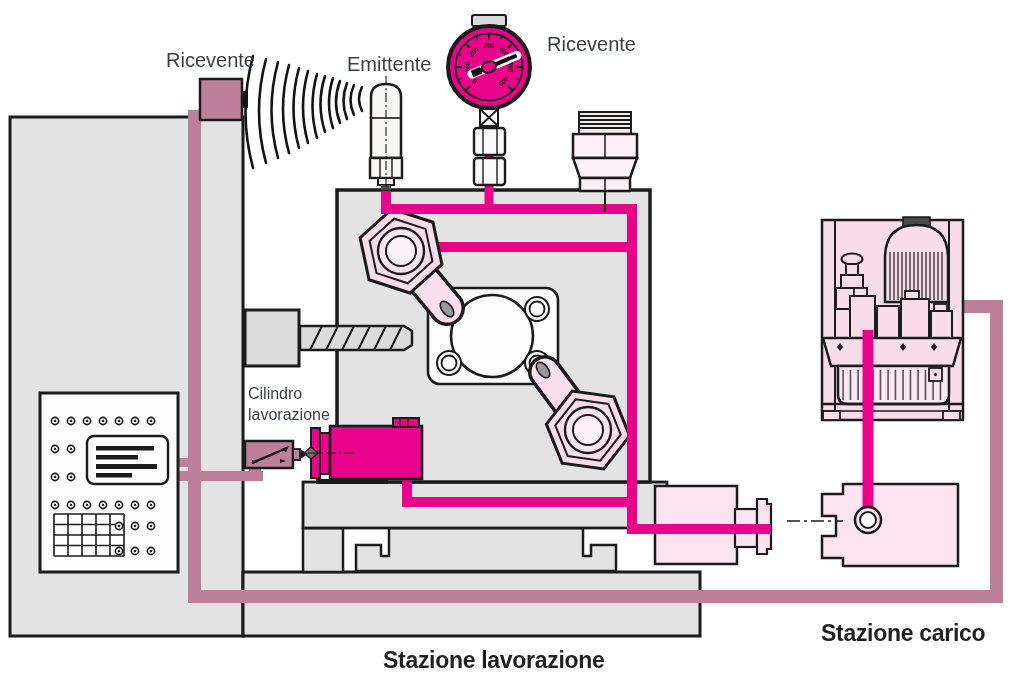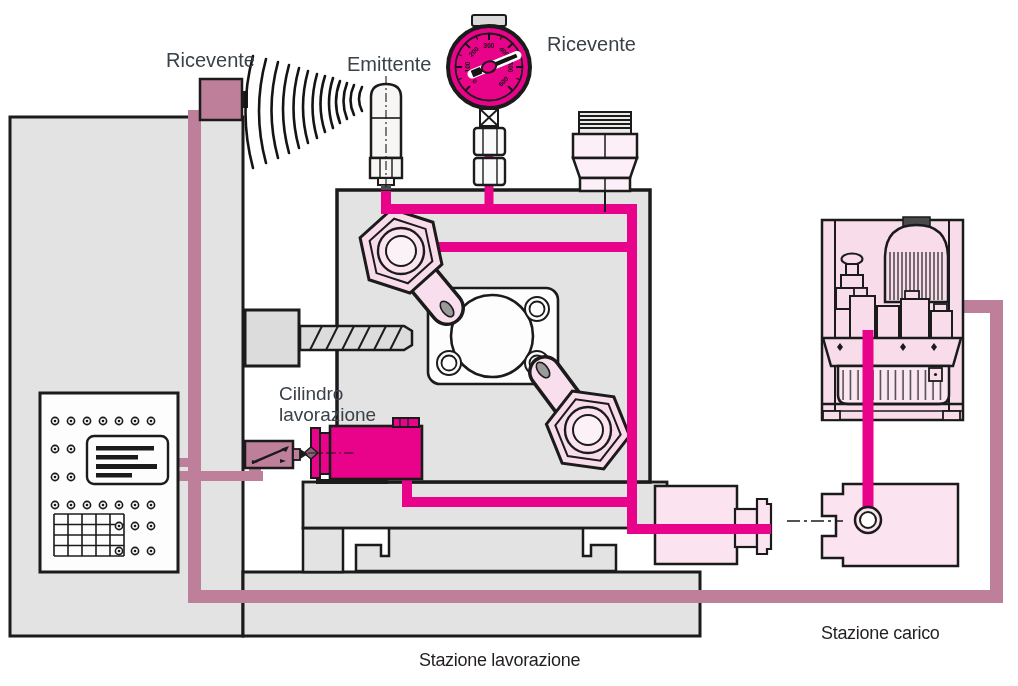--- a/index.html
+++ b/index.html
@@ -1,20 +1,20 @@
 <!DOCTYPE html>
 <html style="--magenta: #E8038A; --mauve: #BD7F99; --light-pink: #F8DCEA; --pale-pink: #FBE4F0; --machine-gray: #E4E3E3; --outline: #1B1B1B; --label-color: #3A4149; --title-color: #231F20;"><head>
 <meta charset="utf-8">
 <style>
   html,body{margin:0;padding:0;background:#fff;}
   .stage{position:relative;width:1018px;height:686px;background:#fff;overflow:hidden;
          font-family:"Liberation Sans",sans-serif;}
   .stage svg{position:absolute;left:0;top:0;}
   .lbl{position:absolute;color:var(--label-color,#3A4149);font-size:20px;line-height:21px;white-space:nowrap;}
-  .title{position:absolute;color:var(--title-color,#231F20);font-weight:400;font-size:18px;
+  .title{position:absolute;color:var(--title-color,#231F20);font-weight:700;font-size:23px;
          line-height:27px;letter-spacing:-0.3px;white-space:nowrap;}
   .out{stroke:var(--outline,#1B1B1B);}
   .f-gray{fill:var(--machine-gray,#E4E3E3);}
   .f-gray2{fill:#DDDCDC;}
   .f-mag{fill:var(--magenta,#E8038A);}
   .s-mag{stroke:var(--magenta,#E8038A);}
   .f-mauve{fill:var(--mauve,#BD7F99);}
   .f-lp{fill:var(--light-pink,#F8DCEA);}
   .f-pp{fill:var(--pale-pink,#FBE4F0);}
   .f-w{fill:#FDFDFD;}
@@ -345,21 +345,21 @@
         <path d="M289,65 Q277,109 289,153"></path>
     <path d="M278,62 Q265,110 278,158"></path>
         <path d="M266,59 Q252,111 266,163"></path>
     <path d="M253,56 Q238,112 253,168"></path>
   </g>
 </svg>
 
 <div class="lbl" style="left:131px;top:50px;margin-left:35px;">Ricevente</div>
 <div class="lbl" style="left:347px;top:54px;">Emittente</div>
 <div class="lbl" style="left:547px;top:34px;">Ricevente</div>
-<div class="lbl" style="left:248px;top:383px;font-size:19px;margin-left:31px;">
+<div class="lbl" style="left:248px;top:383px;font-size:16px;">
   <div>Cilindro</div>
   <div>lavorazione</div>
 </div>
-<div class="title" style="left:383px;top:647px;margin-left:36px;">Stazione lavorazione</div>
+<div class="title" style="left:383px;top:647px;">Stazione lavorazione</div>
 <div class="title" style="left:821px;top:620px;">
   <div>Stazione carico</div>
 </div>
 </div>
 
 </body></html>

